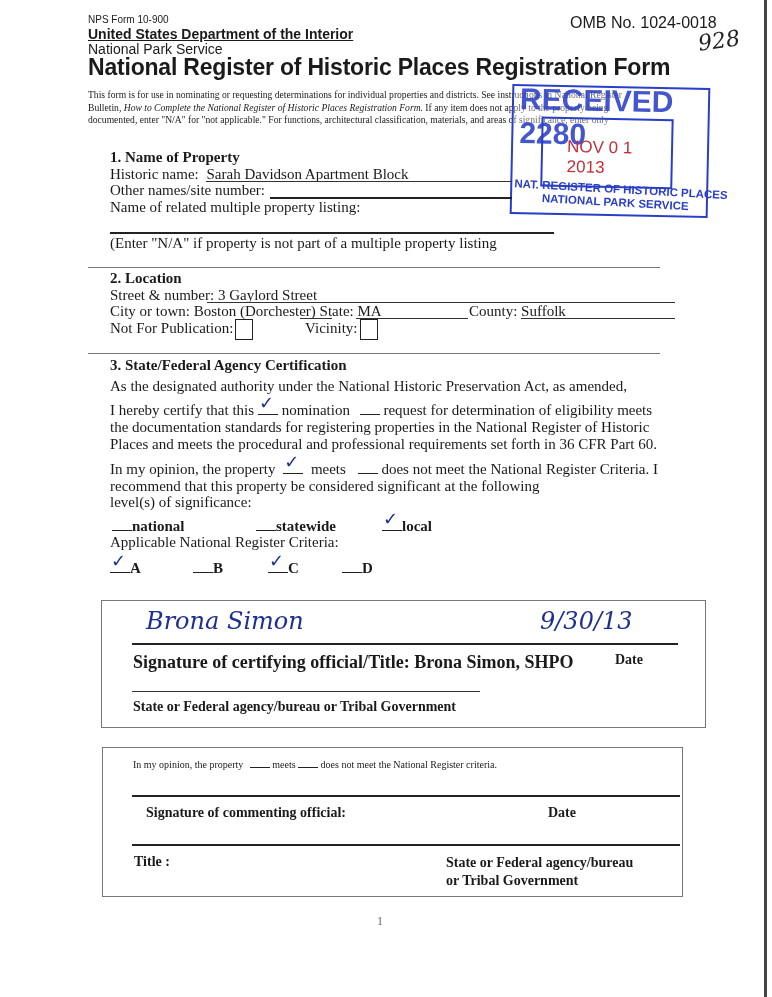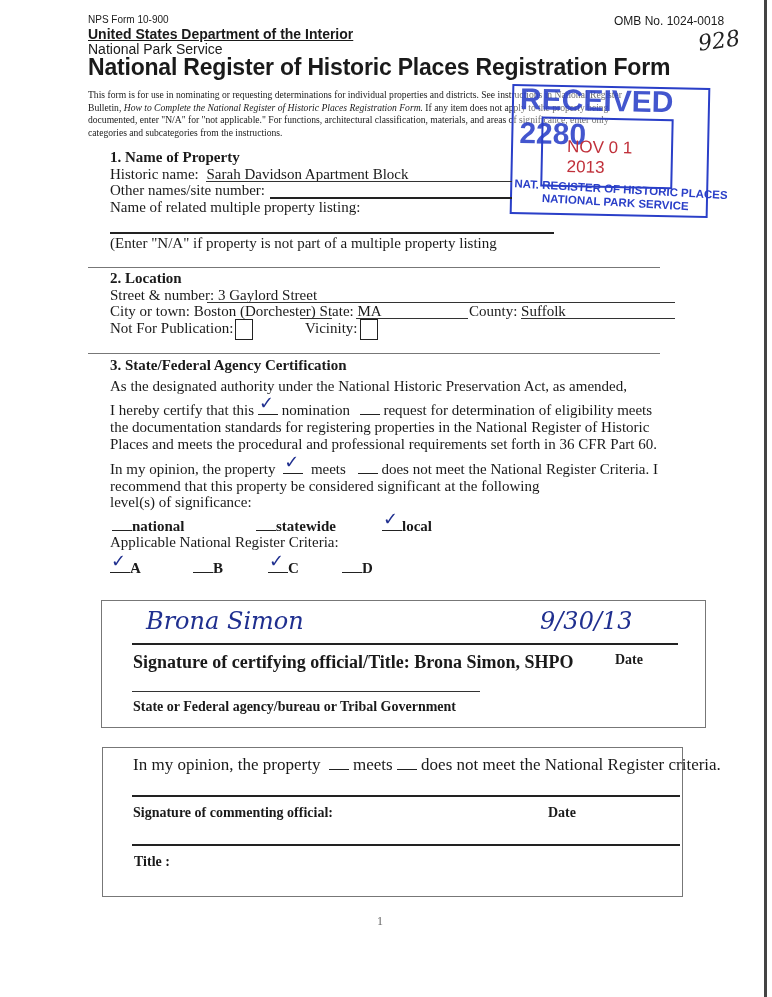--- a/index.html
+++ b/index.html
@@ -19,31 +19,30 @@
   .box { position:absolute; border:1px solid #777; }
   .stamp { position:absolute; border:2px solid #2a3fc8; transform:rotate(1.2deg); }
   .edge { position:absolute; right:5px; top:0; width:3px; height:997px; background:#444; }
 </style>
 </head>
 <body>
 
 <div class="edge"></div>
 
 <div class="abs sans" style="left:88px;top:14px;font-size:10px;">NPS Form 10-900</div>
-<div class="abs sans" style="left:570px;top:14px;font-size:12px;margin-left:44px;">OMB No. 1024-0018</div>
+<div class="abs sans" style="left:570px;top:14px;font-size:16px;">OMB No. 1024-0018</div>
 <div class="abs sans bold" style="left:88px;top:26px;font-size:14px;text-decoration:underline;">United States Department of the Interior</div>
 <div class="abs sans" style="left:88px;top:41px;font-size:14px;">National Park Service</div>
 <div class="abs sans bold" style="left:88px;top:54px;font-size:23px;letter-spacing:-0.2px;">National Register of Historic Places Registration Form</div>
 <div class="abs hw" style="left:698px;top:28px;font-size:22px;color:#222;transform:rotate(-8deg);">928</div>
 
 <div class="abs serif" style="left:88px;top:89px;width:600px;font-size:9.6px;line-height:12.5px;">
   <div>This form is for use in nominating or requesting determinations for individual properties and districts. See instructions in National Register</div>
   <div><span>Bulletin, </span><i>How to Complete the National Register of Historic Places Registration Form.</i><span>  If any item does not apply to the property being</span></div>
   <div>documented, enter "N/A" for "not applicable."  For functions, architectural classification, materials, and areas of significance, enter only</div>
-  <div>categories and subcategories from the instructions.</div>
 </div>
 
 <div class="stamp" style="left:511px;top:86px;width:194px;height:126px;background:rgba(255,255,255,0.35);">
   <div class="abs sans bold blue" style="left:6px;top:-4px;font-size:30px;letter-spacing:0px;opacity:0.88;">RECEIVED 2280</div>
   <div class="abs" style="left:28px;top:30px;width:128px;height:66px;border:2px solid #2a3fc8;">
     <div class="abs sans" style="left:24px;top:18px;font-size:17px;color:#c0303a;">NOV 0 1 2013</div>
   </div>
   <div class="abs sans bold blue" style="left:2px;top:95px;font-size:11.5px;white-space:nowrap;transform:rotate(2deg);">NAT. REGISTER OF HISTORIC PLACES</div>
   <div class="abs sans bold blue" style="left:30px;top:108px;font-size:11.5px;white-space:nowrap;transform:rotate(2deg);">NATIONAL PARK SERVICE</div>
 </div>
@@ -136,27 +135,31 @@
   <div class="abs hw" style="left:44px;top:6px;font-size:24px;">Brona Simon</div>
   <div class="abs hw" style="left:438px;top:6px;font-size:24px;">9/30/13</div>
   <div class="rule thick" style="left:30px;top:42px;width:546px;"></div>
   <div class="abs serif bold" style="left:31px;top:51px;font-size:18px;white-space:nowrap;">Signature of certifying official/Title:  Brona Simon, SHPO</div>
   <div class="abs serif bold" style="left:513px;top:51px;font-size:14px;">Date</div>
   <div class="rule" style="left:30px;top:90px;width:348px;"></div>
   <div class="abs serif bold" style="left:31px;top:98px;font-size:14px;white-space:nowrap;">State or Federal agency/bureau or Tribal Government</div>
 </div>
 
 <div class="box" style="left:102px;top:747px;width:579px;height:148px;">
-  <div class="abs serif" style="left:30px;top:7px;font-size:17px;white-space:nowrap;">
+  <div class="abs serif" style="left:30px;top:7px;font-size:10px;white-space:nowrap;">
     <span>In my opinion, the property</span>
     <span class="blank" style="margin-left:4px;"></span>
     <span>meets</span>
     <span class="blank"></span>
     <span>does not meet the National Register criteria.</span>
   </div>
   <div class="rule thick" style="left:29px;top:47px;width:548px;"></div>
-  <div class="abs serif bold" style="left:30px;top:57px;font-size:14px;">Signature of commenting official:</div>
+  <div class="abs serif bold" style="left:43px;top:57px;font-size:14px;">Signature of commenting official:</div>
   <div class="abs serif bold" style="left:445px;top:57px;font-size:14px;">Date</div>
   <div class="rule thick" style="left:29px;top:96px;width:548px;"></div>
   <div class="abs serif bold" style="left:31px;top:106px;font-size:14px;">Title :</div>
+  <div class="abs serif bold" style="left:343px;top:106px;font-size:14px;line-height:18px;">
+    <div>State or Federal agency/bureau</div>
+    <div>or Tribal Government</div>
+  </div>
 </div>
 
 <div class="abs serif" style="left:377px;top:914px;font-size:12px;color:#666;">1</div>
 
 </body></html>

